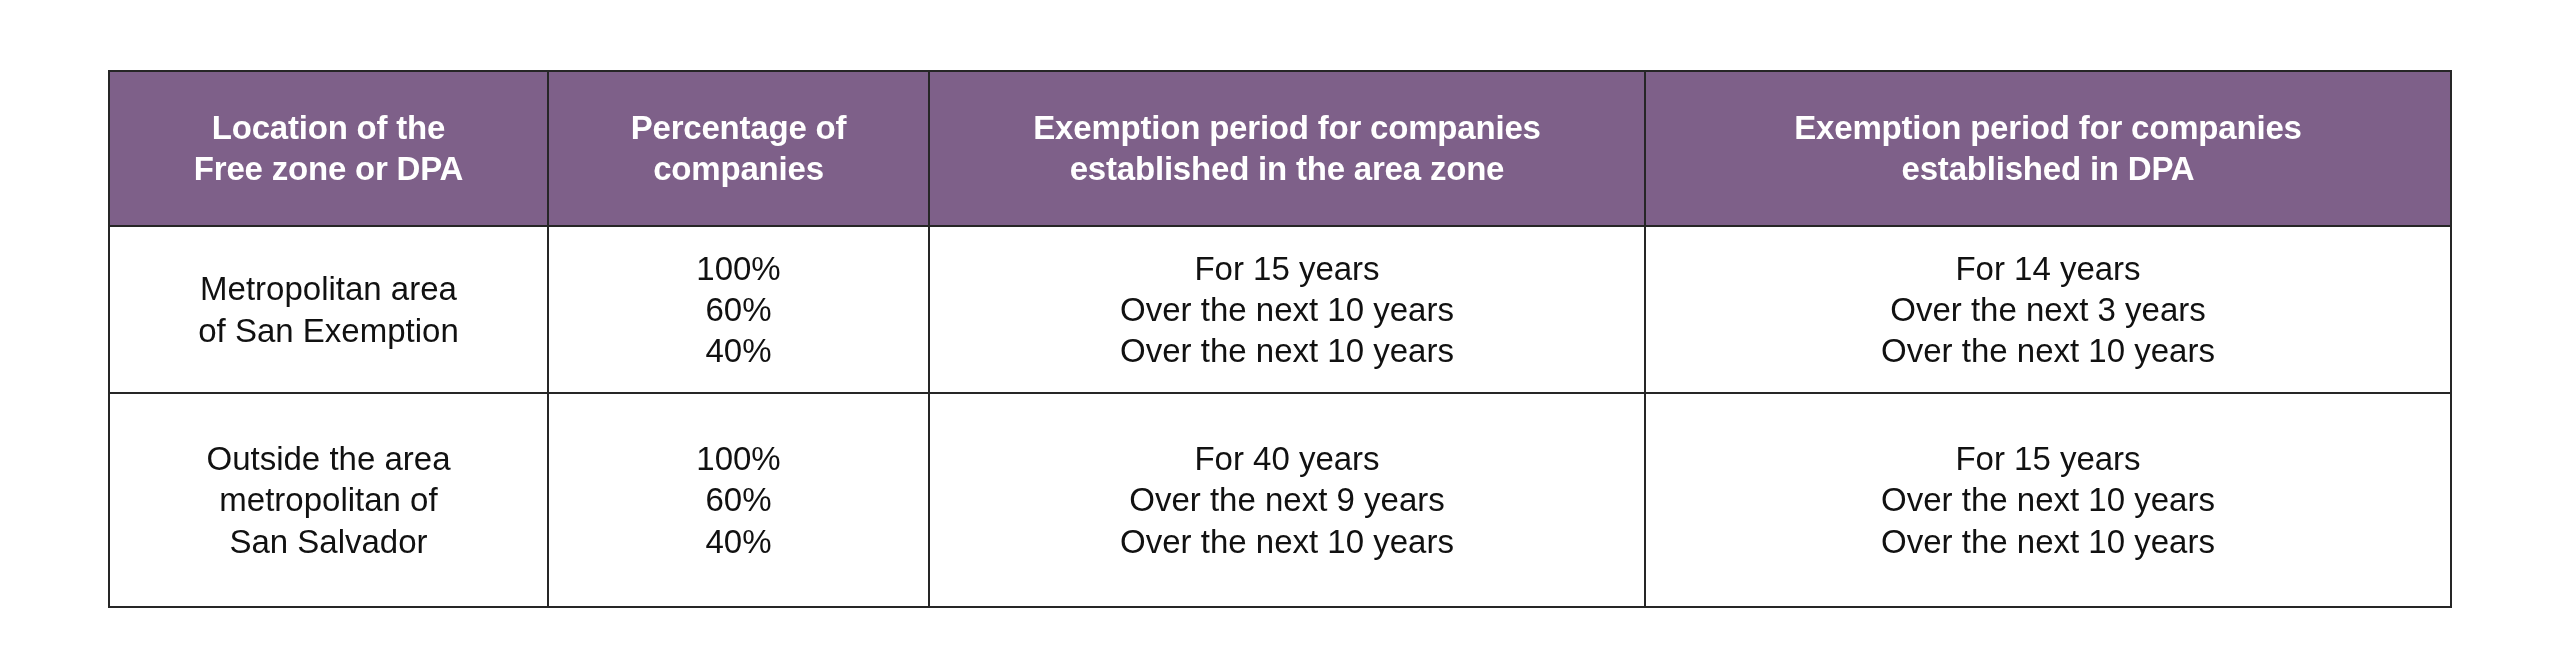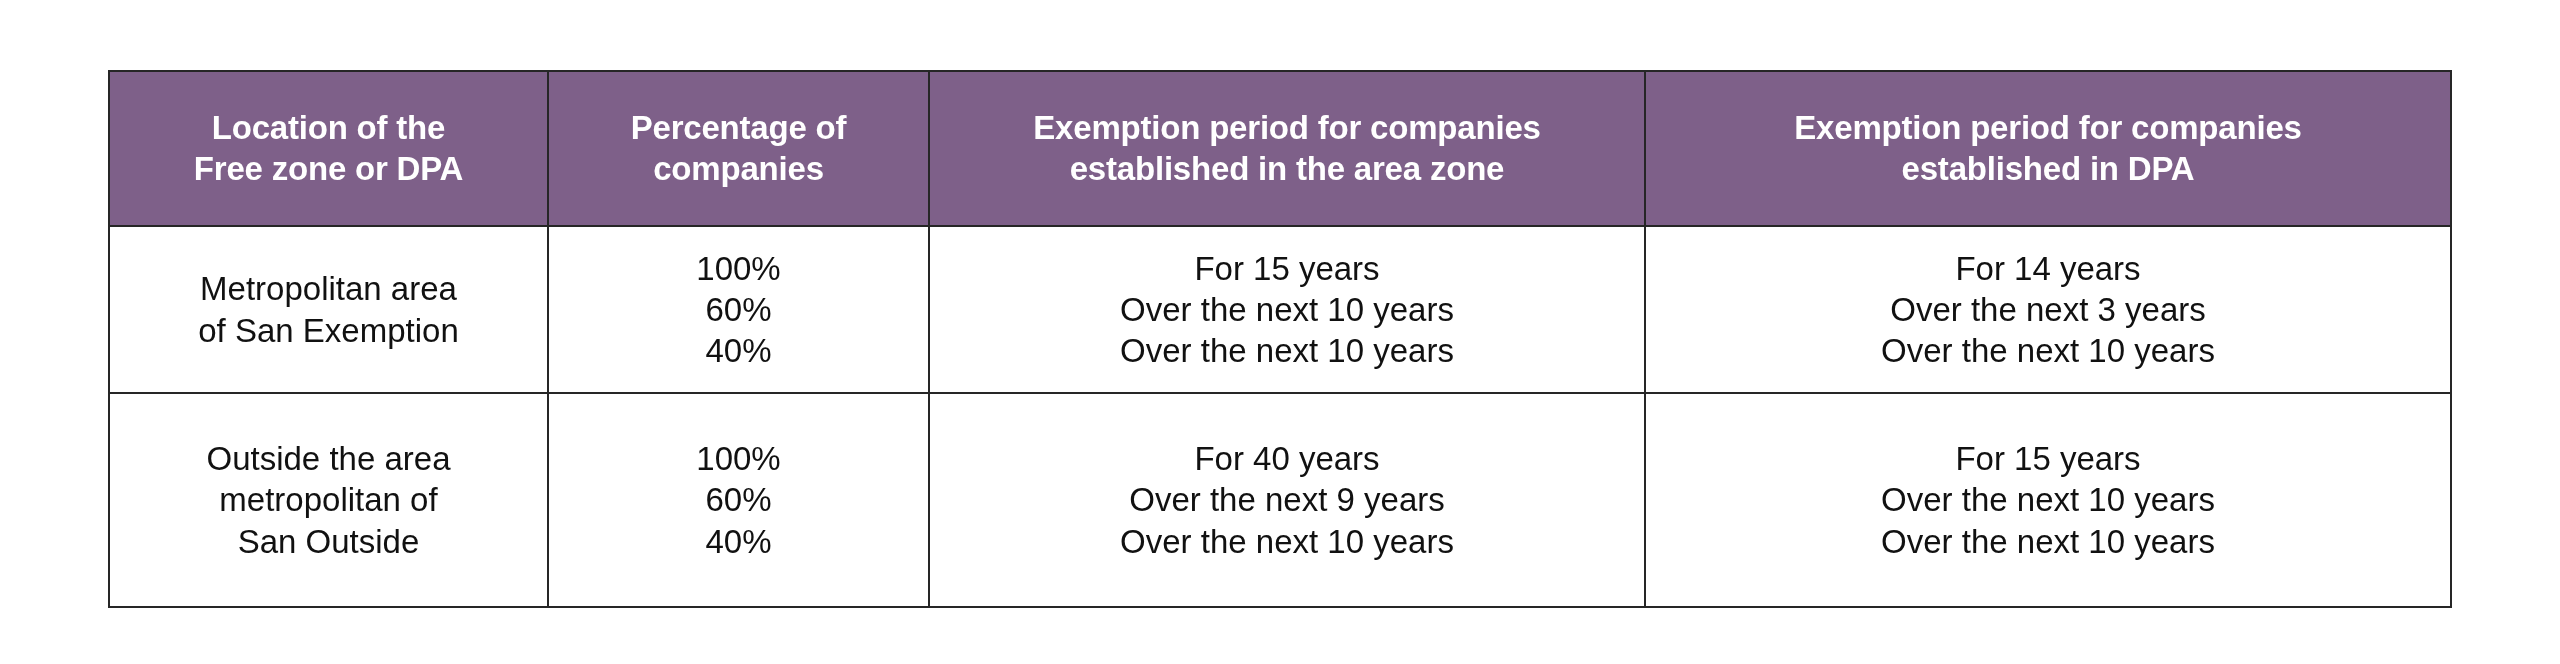--- a/index.html
+++ b/index.html
@@ -137,21 +137,21 @@
             <span class="ln">Over the next 10 years</span>
           </span>
         </td>
       </tr>
 
       <tr class="row-1">
         <td>
           <span class="cell-lines">
             <span class="ln">Outside the area</span>
             <span class="ln">metropolitan of</span>
-            <span class="ln">San Outside</span>
+            <span class="ln">San Salvador</span>
           </span>
         </td>
         <td>
           <span class="cell-lines">
             <span class="ln">100%</span>
             <span class="ln">60%</span>
             <span class="ln">40%</span>
           </span>
         </td>
         <td>

